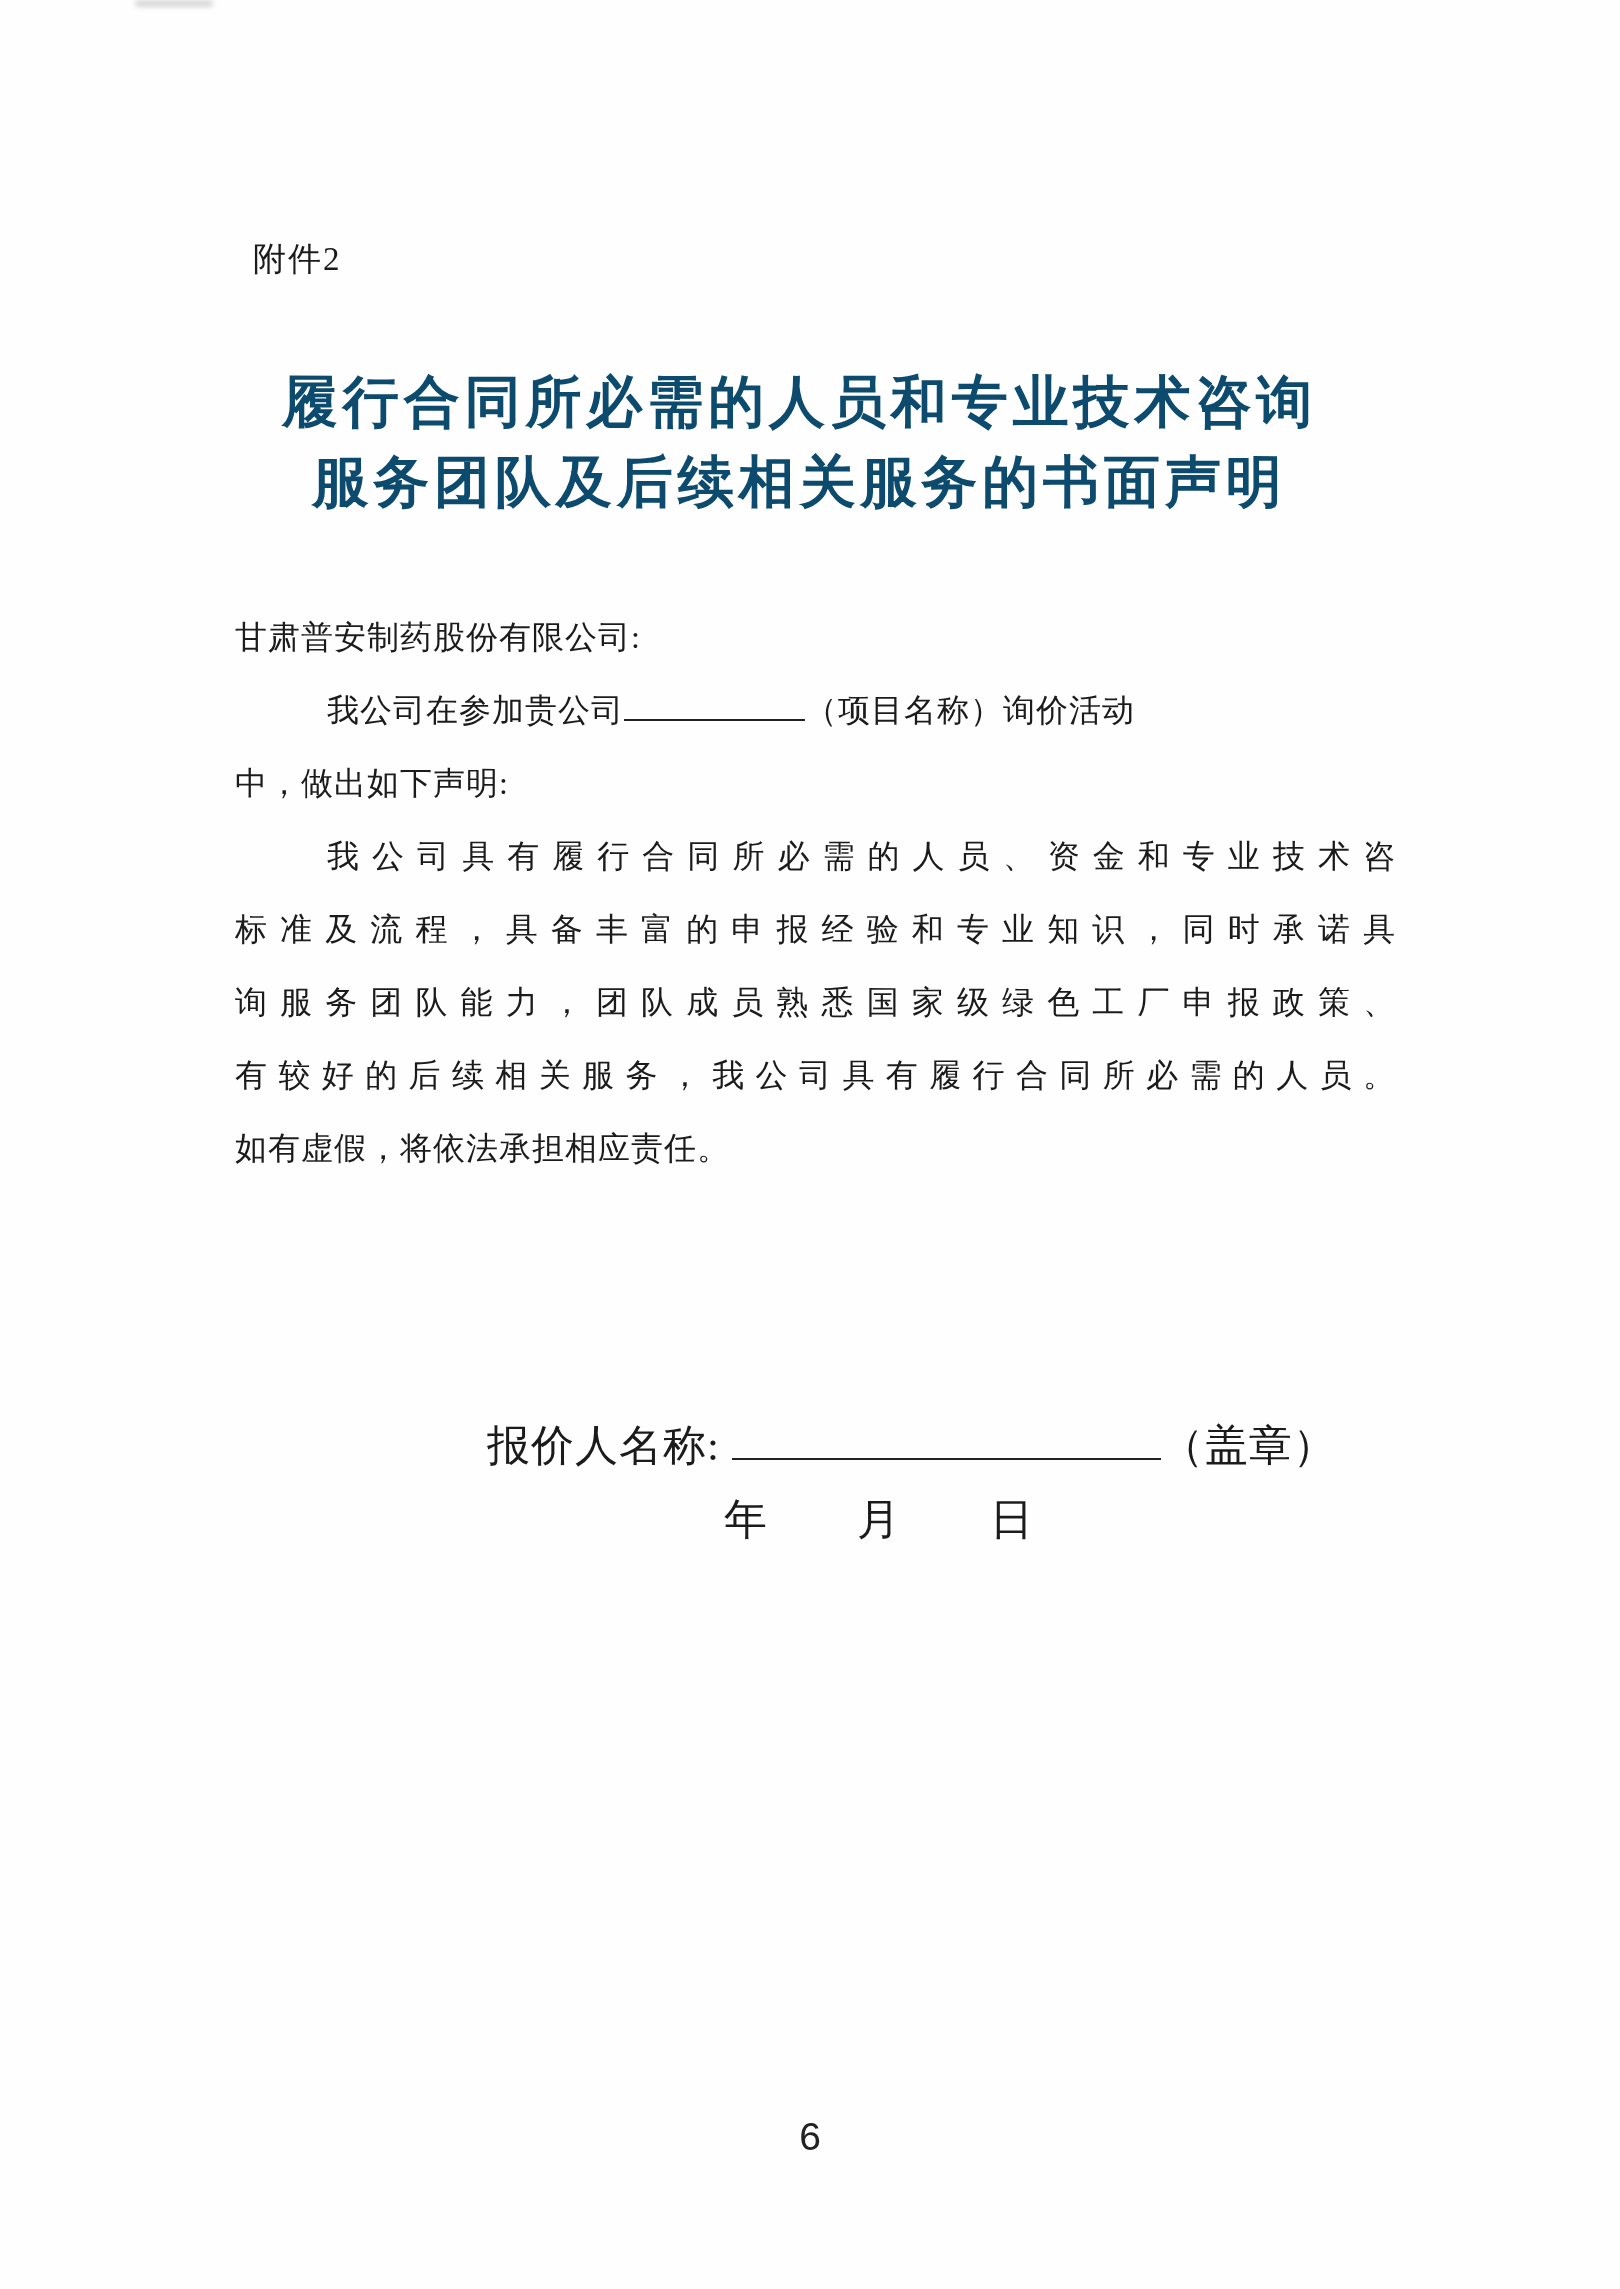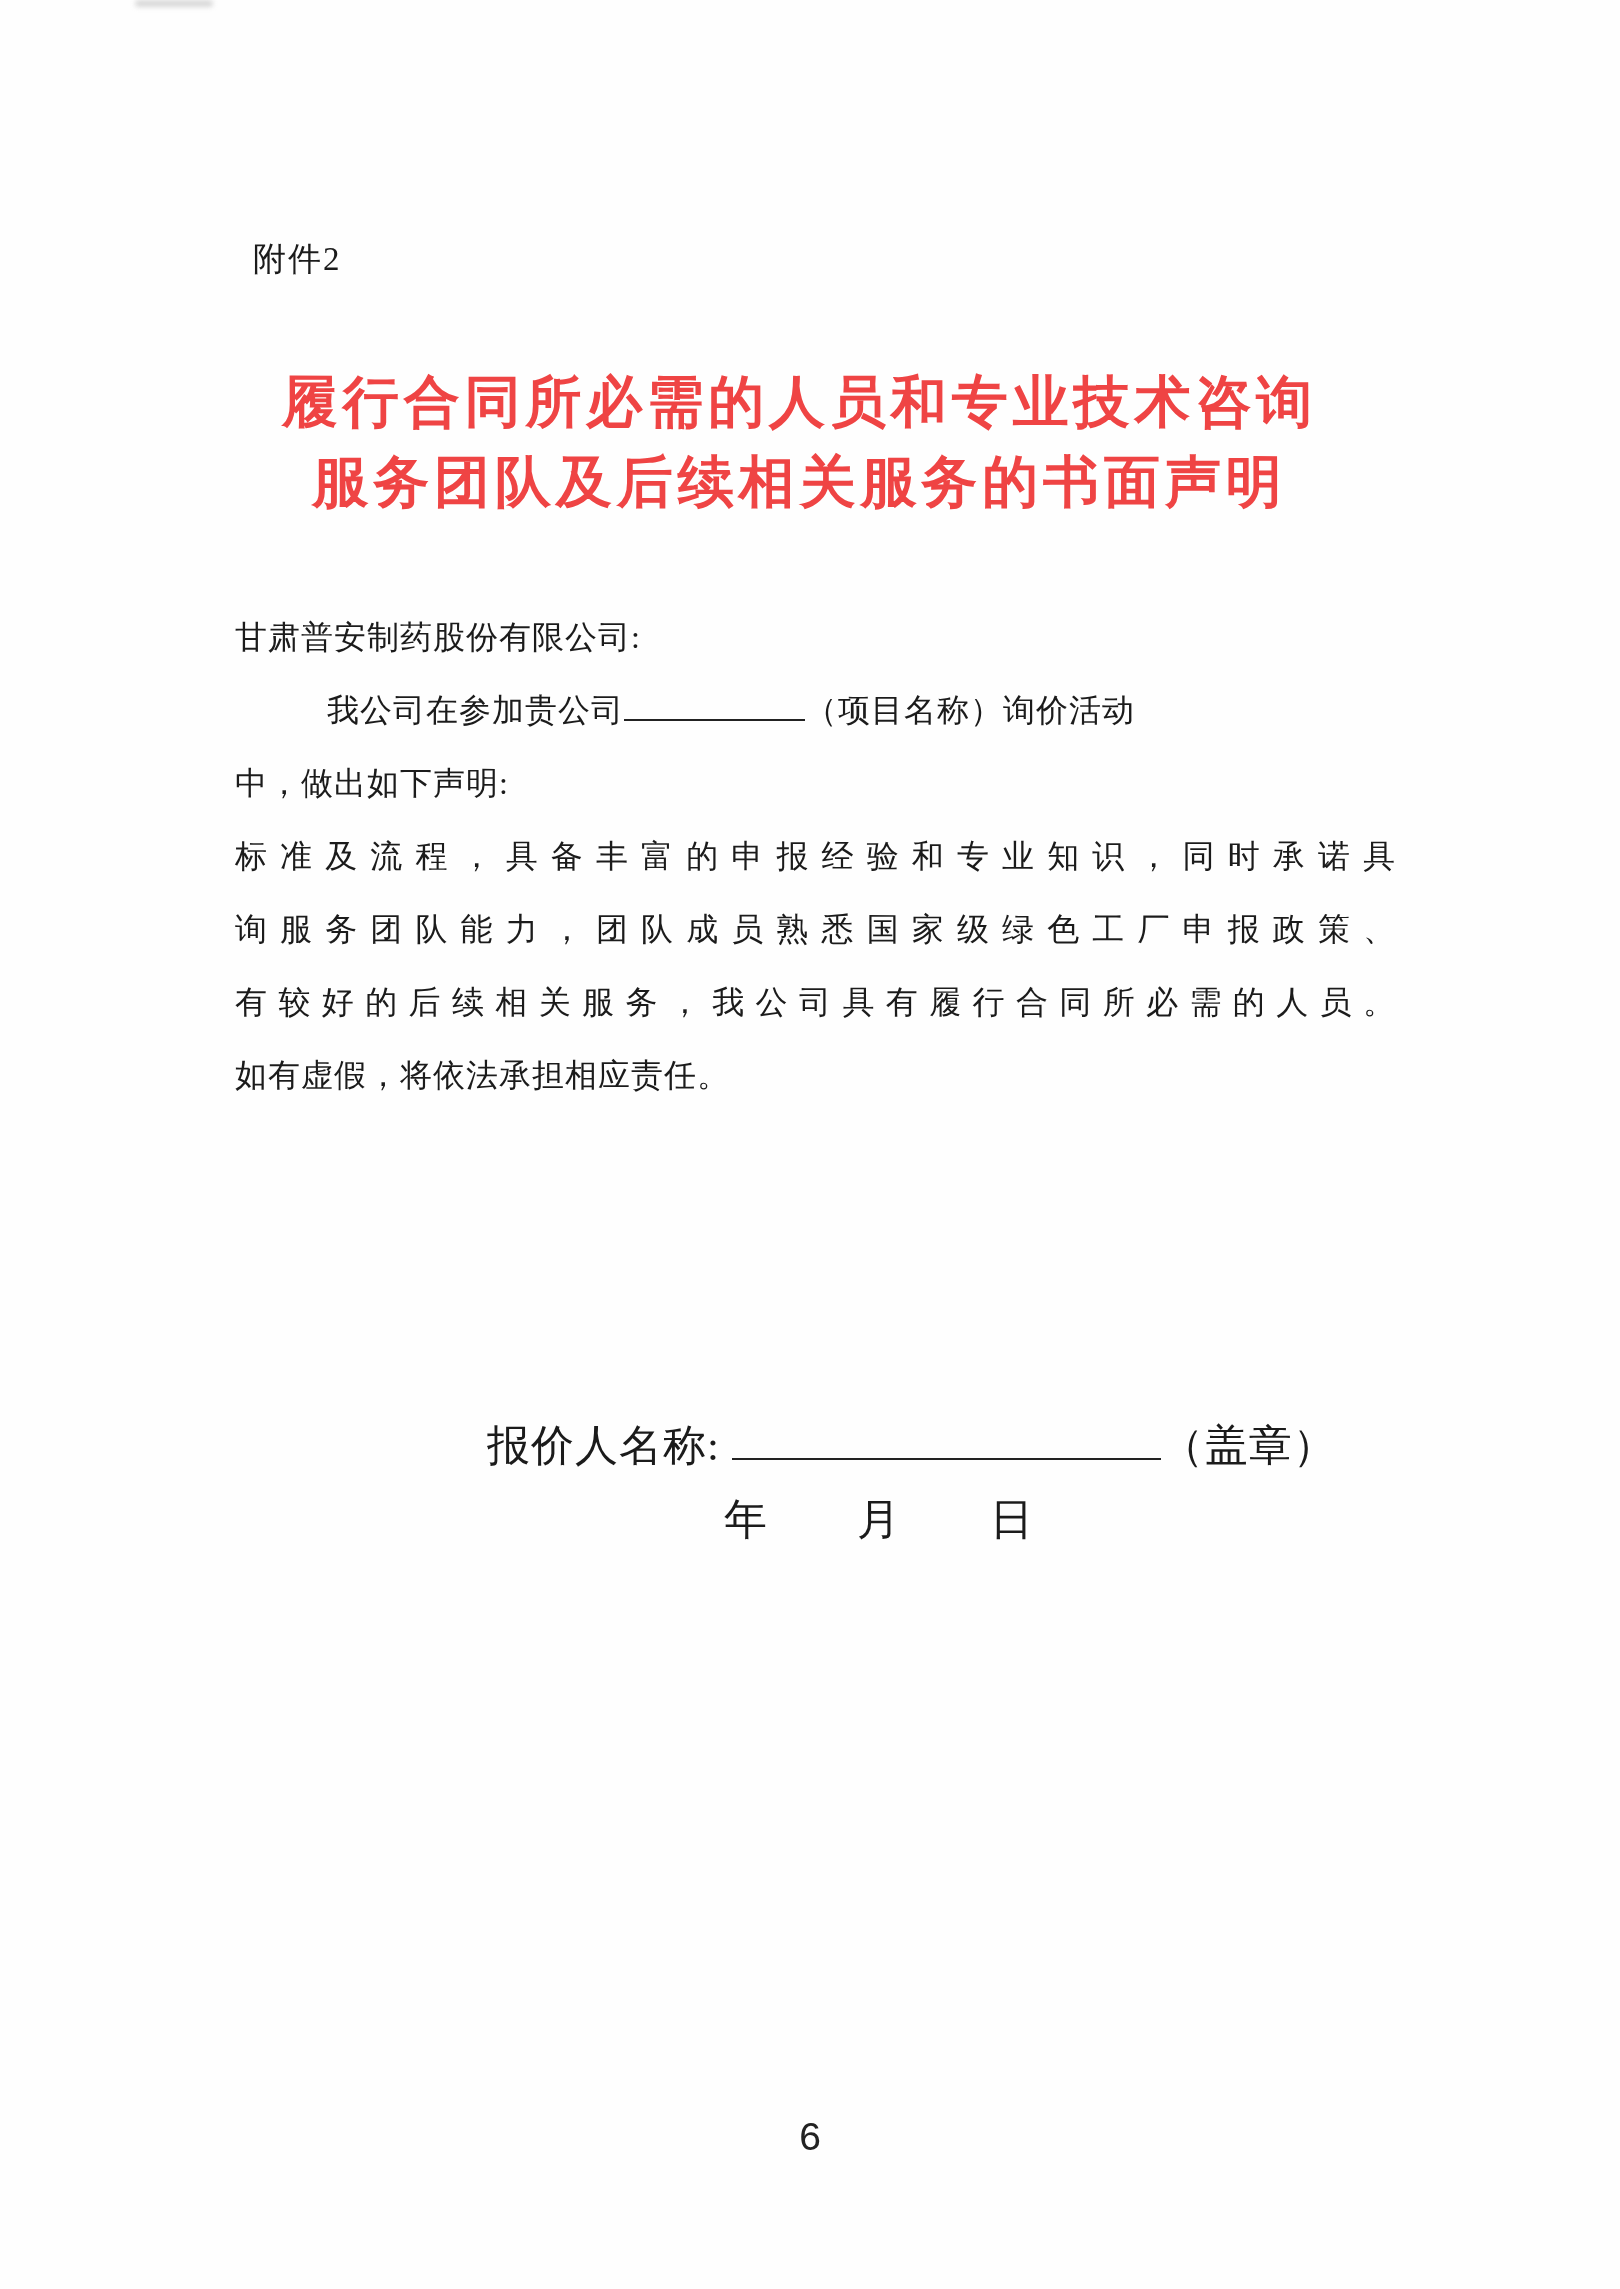--- a/index.html
+++ b/index.html
@@ -16,21 +16,21 @@
   .smudge{
     position:absolute;left:135px;top:0;width:78px;height:6.9px;
     background:#b9b9b9;filter:blur(2.9px);opacity:.55;border-radius:3.9px;
   }
   .attachment-label{
     position:absolute;left:253px;top:233px;
     font-size:33px;line-height:53px;letter-spacing:2px;
   }
   .doc-title{
     position:absolute;left:221px;top:362px;width:1157px;
-    text-align:center;font-weight:700;color:#ef4444;
+    text-align:center;font-weight:700;color:#0c4a6e;
     font-size:56px;line-height:80px;letter-spacing:4.9px;
   }
   .body-block{
     position:absolute;left:235px;top:601px;width:1161px;
     font-size:32px;line-height:73px;letter-spacing:1px;
     white-space:nowrap;
   }
   .line{height:73px;}
   .line.fill{
     white-space:normal;
@@ -77,20 +77,21 @@
 
   <div class="body-block">
     <div class="line">甘肃普安制药股份有限公司:</div>
 
     <div class="line indent">
       <span>我公司在参加贵公司</span><span class="blank w-project"></span><span>（项目名称）询价活动</span>
     </div>
 
     <div class="line">中，做出如下声明:</div>
 
+    <div class="line indent fill">我公司具有履行合同所必需的人员、资金和专业技术咨</div>
     <div class="line fill">标准及流程，具备丰富的申报经验和专业知识，同时承诺具</div>
     <div class="line fill">询服务团队能力，团队成员熟悉国家级绿色工厂申报政策、</div>
     <div class="line fill">有较好的后续相关服务，我公司具有履行合同所必需的人员。</div>
     <div class="line">如有虚假，将依法承担相应责任。</div>
 
   </div>
 
   <div class="signature-block">
     <div class="sig-line">
       <span>报价人名称:</span><span class="blank w-bidder"></span><span>（盖章）</span>

